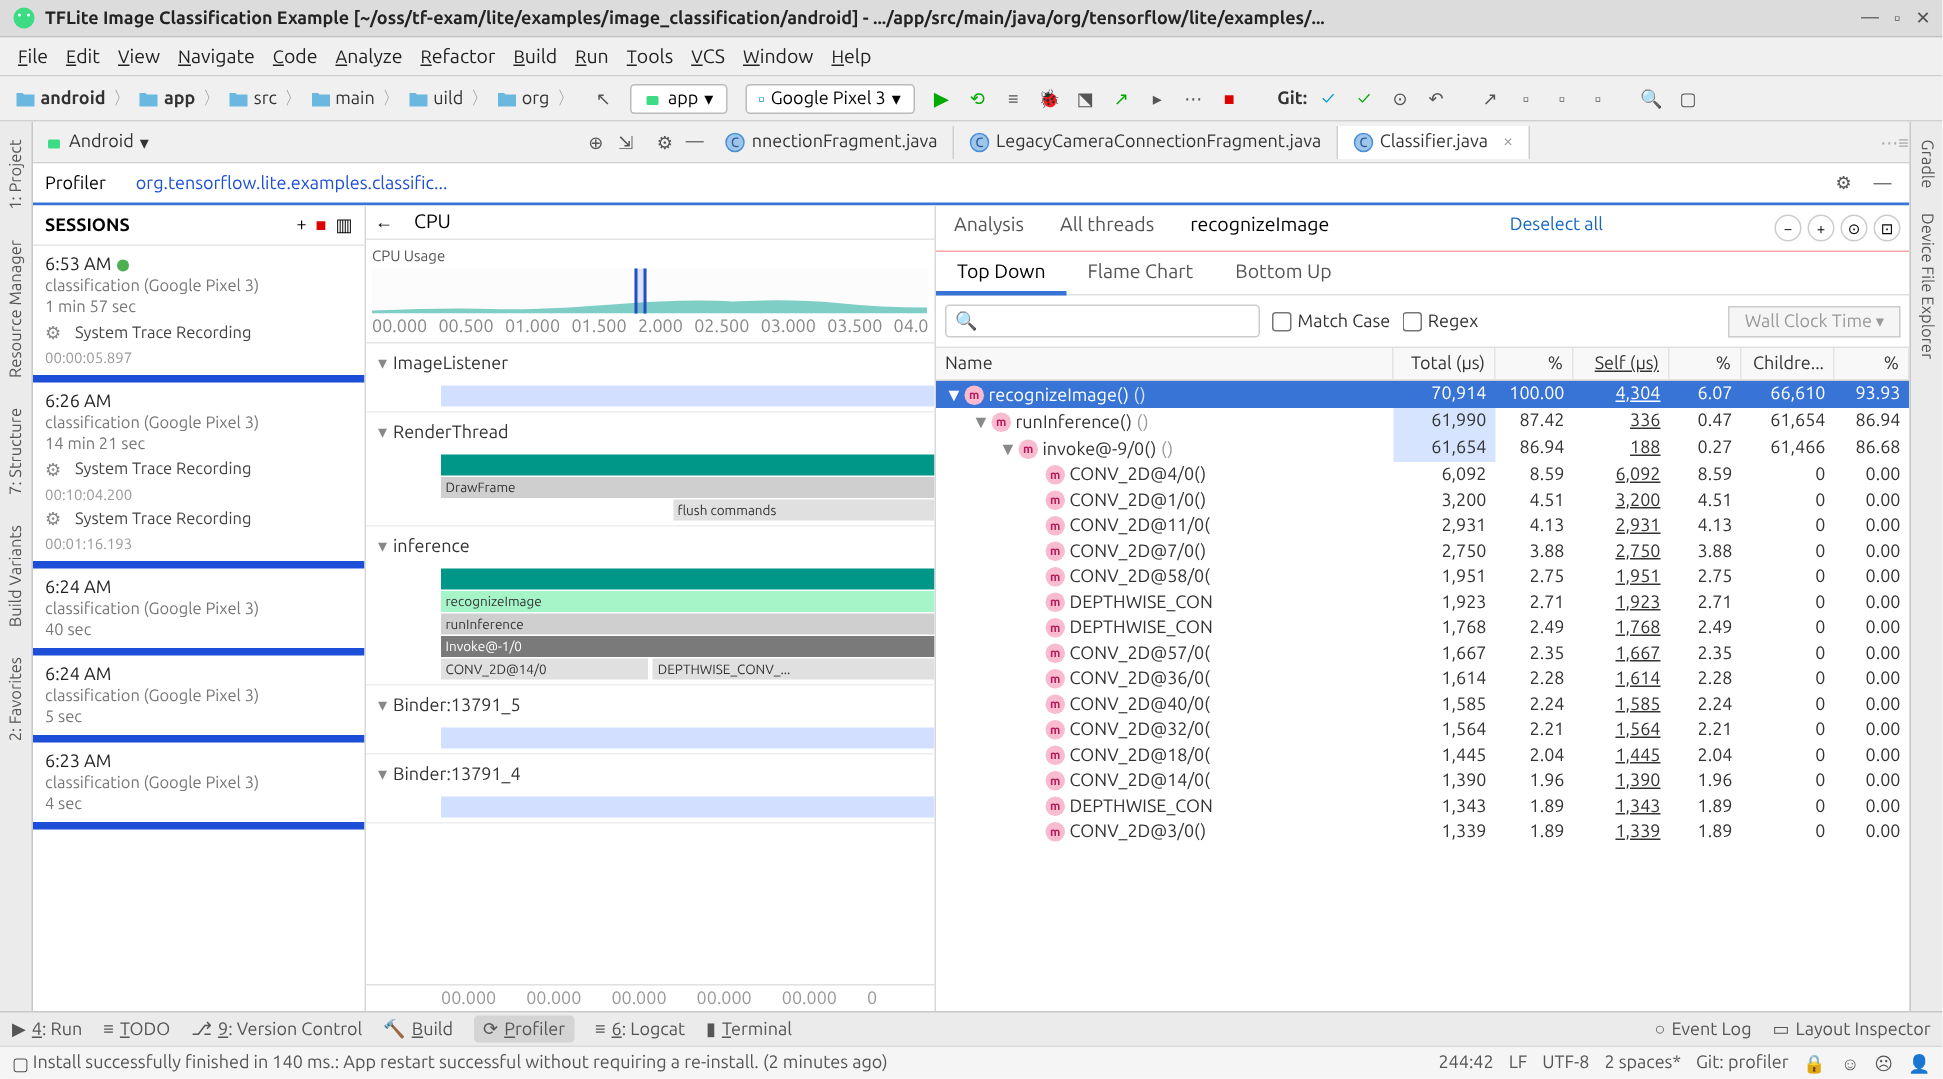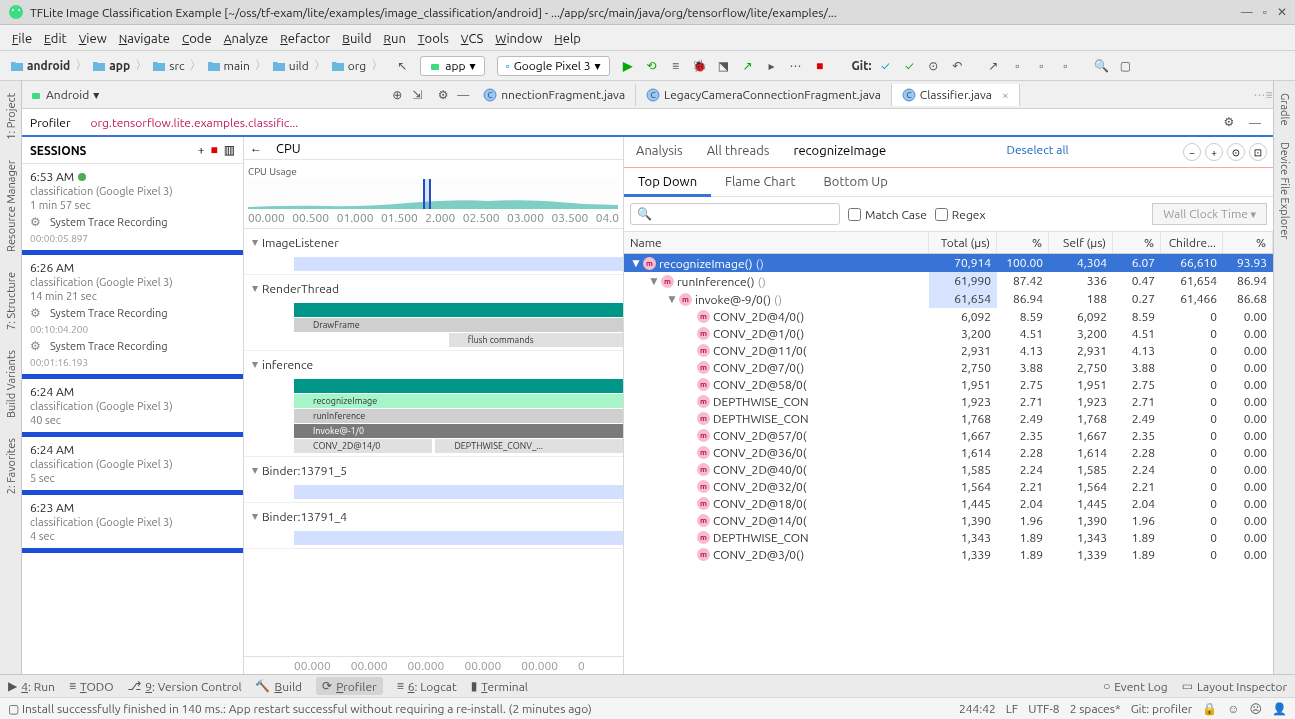--- a/index.html
+++ b/index.html
@@ -1,19 +1,19 @@
 <!DOCTYPE html>
 <html><head>
 <meta charset="utf-8">
 <style>
 * { margin: 0; padding: 0; box-sizing: border-box; font-family: -apple-system, "Segoe UI", Ubuntu, sans-serif; font-size: 12px; }
 body { background: #f0f0f0; width: 1295px; height: 719px; overflow: hidden; display: flex; flex-direction: column; }
 .titlebar { background: #dcdcdc; height: 25px; display: flex; align-items: center; padding: 0 8px; border-bottom: 1px solid #c0c0c0; }
 .titlebar-icon { width: 16px; height: 16px; margin-right: 6px; }
-.titlebar-text { font-weight: normal; flex: 1; font-size: 12px; color: #222; }
+.titlebar-text { font-weight: bold; flex: 1; font-size: 12px; color: #222; }
 .titlebar-btns { display: flex; gap: 10px; color: #555; }
 .titlebar-btns span { cursor: pointer; }
 .menubar { background: #f0f0f0; height: 26px; display: flex; align-items: center; padding: 0 8px; gap: 4px; border-bottom: 1px solid #d0d0d0; }
 .menubar-item { padding: 2px 4px; font-size: 13px; color: #222; cursor: pointer; }
 .menubar-item u { text-decoration: underline; }
 .navbar { background: #f0f0f0; height: 30px; display: flex; align-items: center; padding: 0 6px; border-bottom: 1px solid #d0d0d0; }
 .breadcrumb { display: flex; align-items: center; gap: 0; }
 .bc-item { display: flex; align-items: center; padding: 2px 4px; font-size: 12px; color: #333; cursor: pointer; }
 .bc-sep { color: #999; margin: 0 1px; }
 .folder-icon { width: 14px; height: 14px; margin-right: 3px; }
@@ -29,21 +29,21 @@
 .right-sidebar { width: 22px; background: #ebebeb; border-left: 1px solid #c8c8c8; display: flex; flex-direction: column; align-items: center; padding-top: 4px; }
 .right-sidebar-item { writing-mode: vertical-lr; padding: 8px 2px; font-size: 11px; color: #555; cursor: pointer; }
 .content { flex: 1; display: flex; flex-direction: column; overflow: hidden; }
 .file-tabs-row { height: 28px; display: flex; align-items: center; border-bottom: 1px solid #d0d0d0; background: #f0f0f0; }
 .android-dd { display: flex; align-items: center; gap: 4px; padding: 4px 8px; font-size: 12px; color: #333; }
 .file-tab { display: flex; align-items: center; gap: 4px; padding: 4px 10px; font-size: 12px; color: #333; border-right: 1px solid #d0d0d0; cursor: pointer; }
 .file-tab.active { background: #fff; }
 .file-tab-icon { width: 14px; height: 14px; }
 .profiler-header { height: 28px; display: flex; align-items: center; padding: 0 8px; border-bottom: 2px solid #3874d6; background: #fff; font-size: 13px; }
 .profiler-header .plabel { font-weight: normal; margin-right: 20px; }
-.profiler-header .ppath { color: #be185d; }
+.profiler-header .ppath { color: #1d4ed8; }
 .profiler-header-icons { margin-left: auto; display: flex; gap: 6px; }
 .profiler-body { flex: 1; display: flex; background: #fff; overflow: hidden; justify-content: space-between; }
 .sessions-panel { width: 222px; border-right: 1px solid #d8d8d8; display: flex; flex-direction: column; overflow-y: auto; }
 .sessions-hdr { display: flex; align-items: center; padding: 6px 8px; border-bottom: 1px solid #e4e4e4; }
 .sessions-hdr-title { font-weight: bold; font-size: 12px; flex: 1; }
 .sessions-hdr-icons { display: flex; gap: 6px; }
 .session { padding: 6px 8px; border-bottom: 5px solid #1d4ed8; }
 .session-time { font-size: 12px; color: #222; display: flex; align-items: center; gap: 4px; }
 .session-time .dot { width: 8px; height: 8px; border-radius: 50%; background: #4caf50; }
 .session-sub { font-size: 11px; color: #777; margin-top: 2px; }
@@ -63,21 +63,21 @@
 .cpu-wave { position: absolute; bottom: 0; left: 0; right: 0; height: 12px; }
 .cpu-sel { position: absolute; left: 175px; width: 8px; top: 0; bottom: 0; background: rgba(50,80,200,0.15); border-left: 2px solid #2050c0; border-right: 2px solid #2050c0; }
 .cpu-ticks { display: flex; justify-content: space-between; font-size: 9px; color: #888; margin-top: 2px; }
 .thread-list { flex: 1; overflow-y: auto; }
 .thread-row { border-bottom: 1px solid #eee; }
 .thread-hdr { display: flex; align-items: center; padding: 6px 8px; cursor: pointer; }
 .thread-arrow { width: 10px; color: #888; }
 .thread-name { font-size: 12px; color: #333; }
 .thread-bars { padding: 2px 0 2px 50px; }
 .bar-track { height: 14px; position: relative; margin-bottom: 1px; }
-.bar { position: absolute; height: 100%; font-size: 9px; color: #333; padding: 0 19px; overflow: hidden; white-space: nowrap; display: flex; align-items: center; }
+.bar { position: absolute; height: 100%; font-size: 9px; color: #333; padding: 0 3px; overflow: hidden; white-space: nowrap; display: flex; align-items: center; }
 .bar-teal { background: #009688; }
 .bar-mint { background: #a5f5c8; }
 .bar-gray { background: #cfcfcf; color: #333; }
 .bar-dark { background: #7a7a7a; color: #fff; }
 .bar-light { background: #e0e0e0; color: #333; }
 .bar-blue { background: #d2dfff; }
 .trace-bottom { height: 18px; border-top: 1px solid #e0e0e0; display: flex; font-size: 9px; color: #999; padding: 2px 50px; gap: 20px; }
 .analysis-panel { flex: 1; display: flex; flex-direction: column; }
 .analysis-tabs { display: flex; border-bottom: 1px solid #fca5a5; }
 .analysis-tab { padding: 6px 12px; font-size: 13px; cursor: pointer; color: #555; }
@@ -90,21 +90,21 @@
 .search-box { flex: 0 0 210px; display: flex; align-items: center; border: 1px solid #ccc; border-radius: 3px; padding: 2px 6px; height: 22px; }
 .search-box input { border: none; outline: none; flex: 1; font-size: 11px; }
 .checkbox-lbl { display: flex; align-items: center; gap: 4px; font-size: 12px; color: #333; }
 .checkbox-lbl input { width: 13px; height: 13px; }
 .time-dd { margin-left: auto; padding: 3px 10px; border: 1px solid #ccc; background: #f5f5f5; font-size: 11px; color: #999; }
 .trace-table-hdr { display: flex; border-bottom: 1px solid #d0d0d0; background: #f8f8f8; font-size: 12px; color: #333; }
 .trace-table-hdr > div { padding: 4px 6px; border-right: 1px solid #e4e4e4; }
 .col-name { flex: 1; min-width: 0; }
 .col-total { width: 68px; text-align: right; }
 .col-pct1 { width: 52px; text-align: right; }
-.col-self { width: 64px; text-align: right; }
+.col-self { width: 64px; text-align: right; text-decoration: underline; }
 .col-pct2 { width: 48px; text-align: right; }
 .col-child { width: 62px; text-align: right; }
 .col-pct3 { width: 50px; text-align: right; }
 .trace-table-body { flex: 1; overflow-y: auto; }
 .trace-row { display: flex; font-size: 12px; color: #333; }
 .trace-row.selected { background: #3874d6; color: #fff; }
 .trace-row > div { padding: 2px 6px; }
 .trace-row .col-name { display: flex; align-items: center; gap: 3px; white-space: nowrap; overflow: hidden; }
 .m-icon { width: 13px; height: 13px; border-radius: 50%; background: #f8bbd0; color: #b71c5c; font-size: 8px; display: inline-flex; align-items: center; justify-content: center; font-weight: bold; flex-shrink: 0; }
 .trace-row.selected .m-icon { background: #f8bbd0; }

